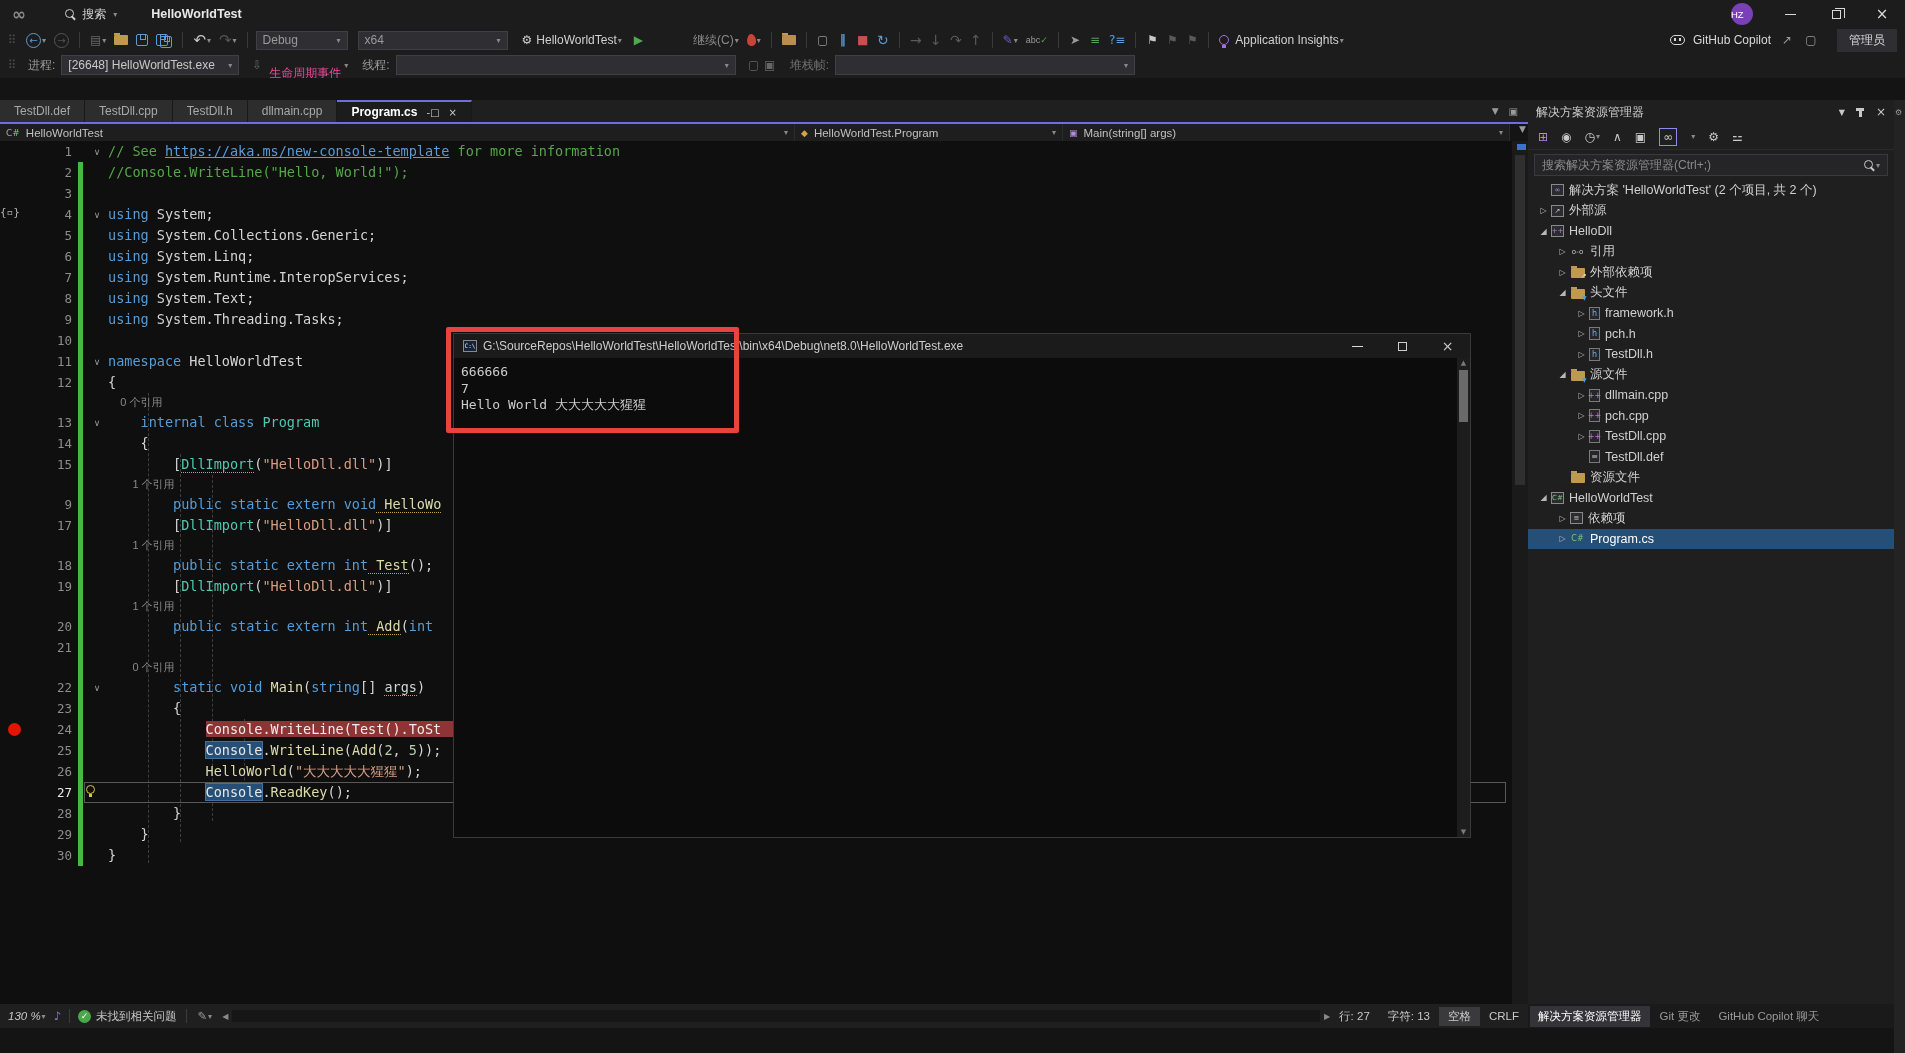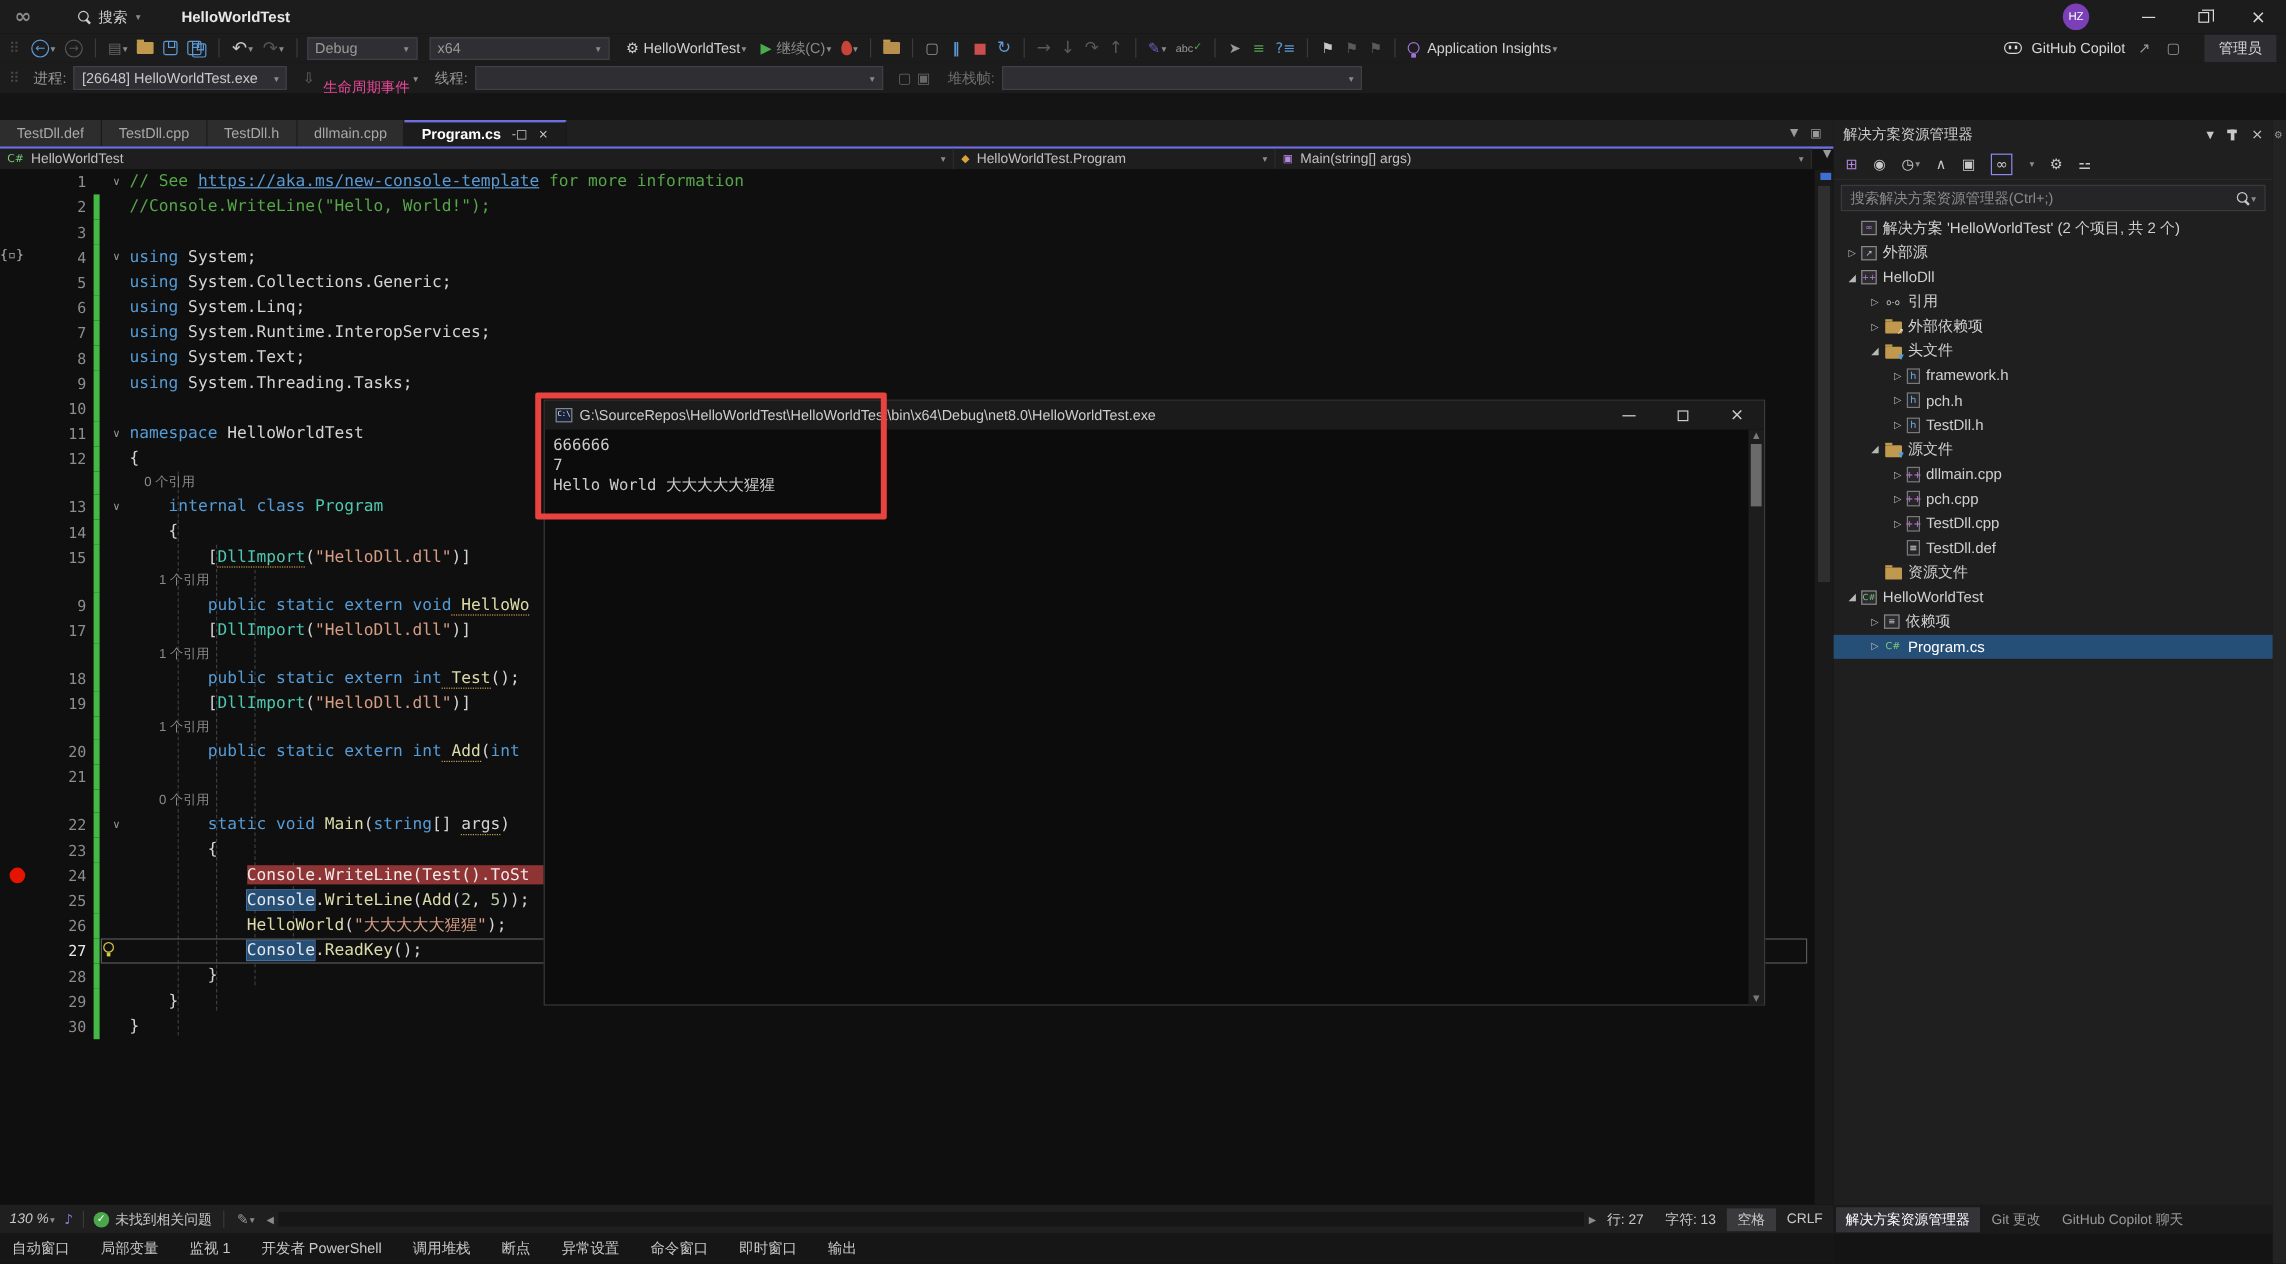--- a/index.html
+++ b/index.html
@@ -9,21 +9,21 @@
 
   
   #titlebar { position:absolute; left:0; top:0; width:1905px; height:28px; background:#1c1c1c;
     display:flex; align-items:center; }
   .vslogo { color:#8a8a8a; font-size:17px; font-weight:bold; margin:0 10px 0 12px; }
   .menu-item { padding:0 9px; line-height:28px; color:#cfcfcf; font-size:12.5px; white-space:nowrap; }
   .tb-search { display:flex; align-items:center; gap:6px; margin-left:28px; color:#cfcfcf; }
   .win-title { margin-left:34px; font-weight:bold; color:#e8e8e8; font-size:12.5px; }
   .tb-right { margin-left:auto; display:flex; align-items:center; }
   .avatar { width:22px; height:22px; border-radius:50%; background:#7b3fb8; color:#fff;
-    font-size:9.5px; display:flex; align-items:center; justify-content:center; margin-right:26px; }
+    font-size:9.5px; display:flex; align-items:center; margin-right:14px; }
   .wbtn { width:46px; height:28px; display:flex; align-items:center; justify-content:center; color:#d8d8d8; }
   .ico-min { width:11px; height:1px; background:#d8d8d8; display:inline-block; }
   .ico-max { width:9px; height:9px; border:1px solid #d8d8d8; display:inline-block; position:relative; }
   .ico-max::before { content:""; position:absolute; left:2px; top:-3px; width:9px; height:9px; border:1px solid #d8d8d8; border-left:none; border-bottom:none; }
   .mag { position:relative; width:12px; height:12px; display:inline-block; }
   .mag::before { content:""; position:absolute; width:7px; height:7px; border:1.5px solid currentColor; border-radius:50%; left:1px; top:1px; }
   .mag::after { content:""; position:absolute; width:5px; height:1.5px; background:currentColor; transform:rotate(45deg); left:7px; top:9px; }
 
   #toolbar1 { position:absolute; left:0; top:28px; width:1905px; height:24px; background:#1c1c1c;
     display:flex; align-items:center; gap:4px; font-size:12px; }
@@ -214,21 +214,21 @@
       <span>x64</span>
       <span class="dd-arrow uicon">▾</span>
     </span>
   <span class="tico" style="margin-left:8px;color:#d0d0d0;">
     <span class="uicon" style="margin-right:4px;">⚙</span>
     <span>HelloWorldTest</span>
     <span class="dd-arrow uicon">▾</span>
   </span>
   <span class="tico" style="margin-left:4px;">
     <span class="uicon" style="color:#4cab4c;margin-right:4px;">▶</span>
-    <span style="color:#8a8a8a;">继续(C)</span>
+    <span style="color:#8a8a8a;margin-left:46px;">继续(C)</span>
     <span class="dd-arrow uicon">▾</span>
   </span>
   <span class="tico">
       <span class="flame"></span>
       <span class="dd-arrow uicon">▾</span>
     </span>
   <span class="tsep"></span>
   <span class="tico">
       <span class="foldr" style="background:#b98f4e;"></span>
     </span>
@@ -616,32 +616,20 @@
       <span class="dd-arrow uicon">▾</span>
       <span class="uicon" style="color:#8a8a8a;font-size:8px;margin-left:10px;">◀</span>
       <span id="hscroll-track"></span>
       <span class="uicon" style="color:#8a8a8a;font-size:8px;">▶</span>
       <span class="pos-seg">行: 27</span>
       <span class="pos-seg">字符: 13</span>
       <span class="pos-seg boxed">空格</span>
       <span class="pos-seg">CRLF</span>
     </div>
 
-    <div id="dock-tabs">
-        <span>自动窗口</span>
-        <span>局部变量</span>
-        <span>监视 1</span>
-        <span>开发者 PowerShell</span>
-        <span>调用堆栈</span>
-        <span>断点</span>
-        <span>异常设置</span>
-        <span>命令窗口</span>
-        <span>即时窗口</span>
-        <span>输出</span>
-      </div>
   </div>
 
   <div id="se-panel">
     <div id="se-header">
       <span>解决方案资源管理器</span>
       <span class="hicons">
         <span class="uicon" style="font-size:8px;">▼</span>
         <span class="pinico"></span>
         <span class="uicon">×</span>
       </span>

